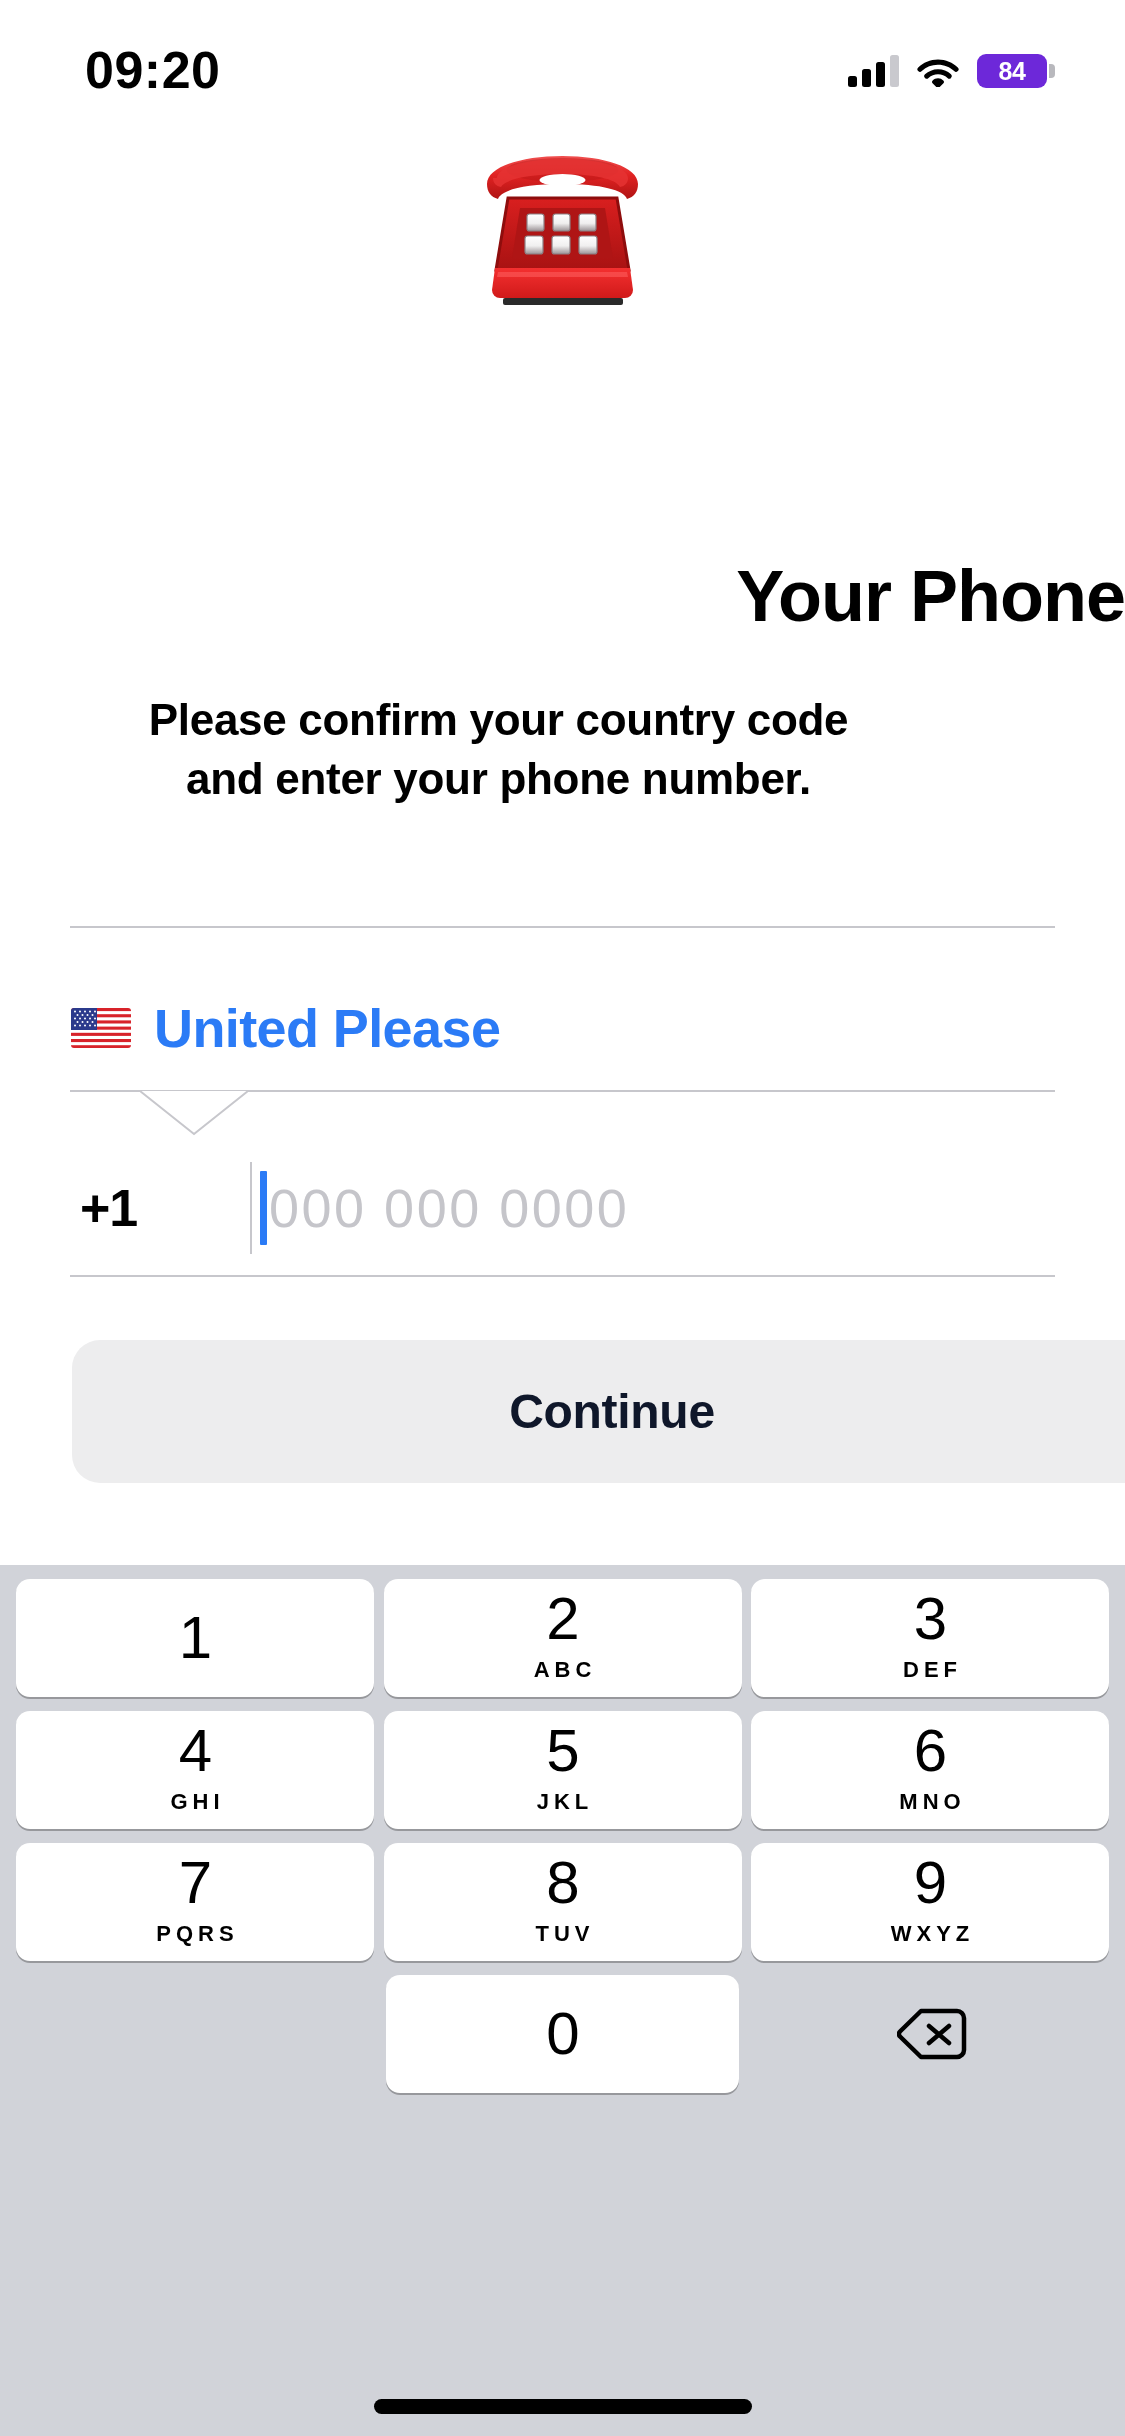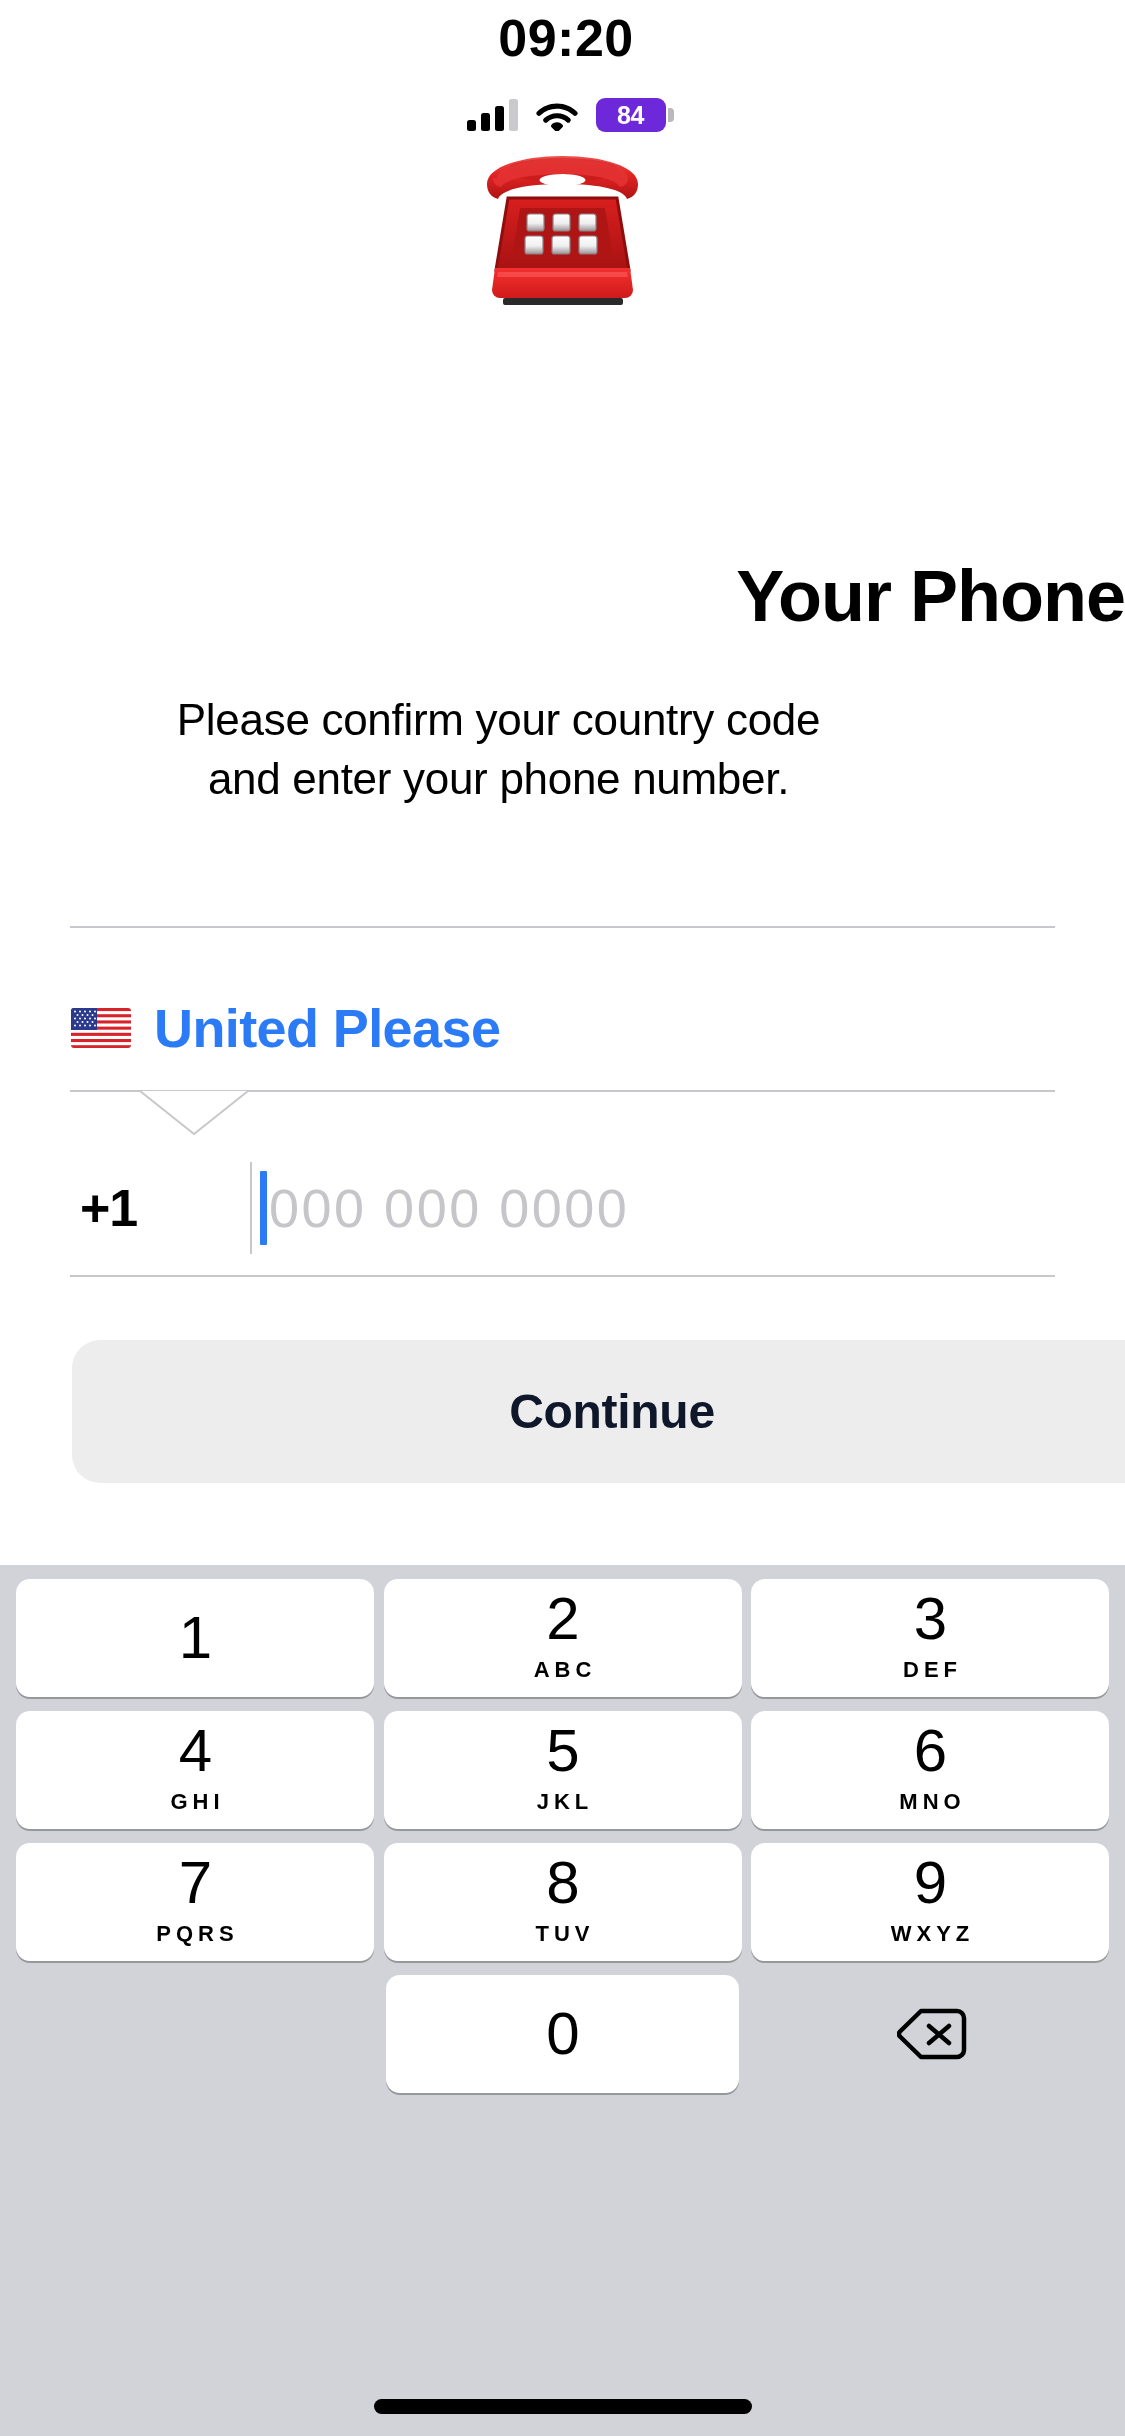--- a/index.html
+++ b/index.html
@@ -10,21 +10,20 @@
     overflow:hidden;
     position:relative;
     -webkit-font-smoothing:antialiased;
   }
 
   
   .status-bar{
     position:absolute; top:0; left:0; width:1125px; height:132px;
     display:flex; align-items:center; justify-content:space-between;
     padding:0 78px 0 85px;
-    flex-direction:column;
   }
   .status-time{
     font-size:52px; font-weight:bold; color:#000; letter-spacing:0.5px;
     margin-top:8px;
   }
   .status-right{ display:flex; align-items:center; gap:18px; margin-top:10px; }
 
   .signal-bars{ display:flex; align-items:flex-end; gap:5px; height:32px; }
   .signal-bars span{ width:9px; background:#000; border-radius:2.5px; display:block; }
   .signal-bars span.b1{ height:11px; }
@@ -56,21 +55,21 @@
   .tel-svg{ width:195px; height:165px; display:block; }
 
   
   .title{
     position:absolute; left:0; top:555px; width:1125px;
     text-align:right; font-size:72px; font-weight:bold; color:#000;
     letter-spacing:-1px;
   }
   .subtitle{
     position:absolute; left:0; top:690px; width:997px;
-    text-align:center; font-size:44px; font-weight:normal; color:#000;
+    text-align:center; font-size:44px; font-weight:bold; color:#000;
     line-height:1.35; letter-spacing:-0.3px;
   }
 
   
   .form-area{ position:absolute; left:0; top:0; width:1125px; }
 
   .divider-top{
     position:absolute; left:70px; top:926px; width:985px; height:2px;
     background:#C7C7CC;
   }

